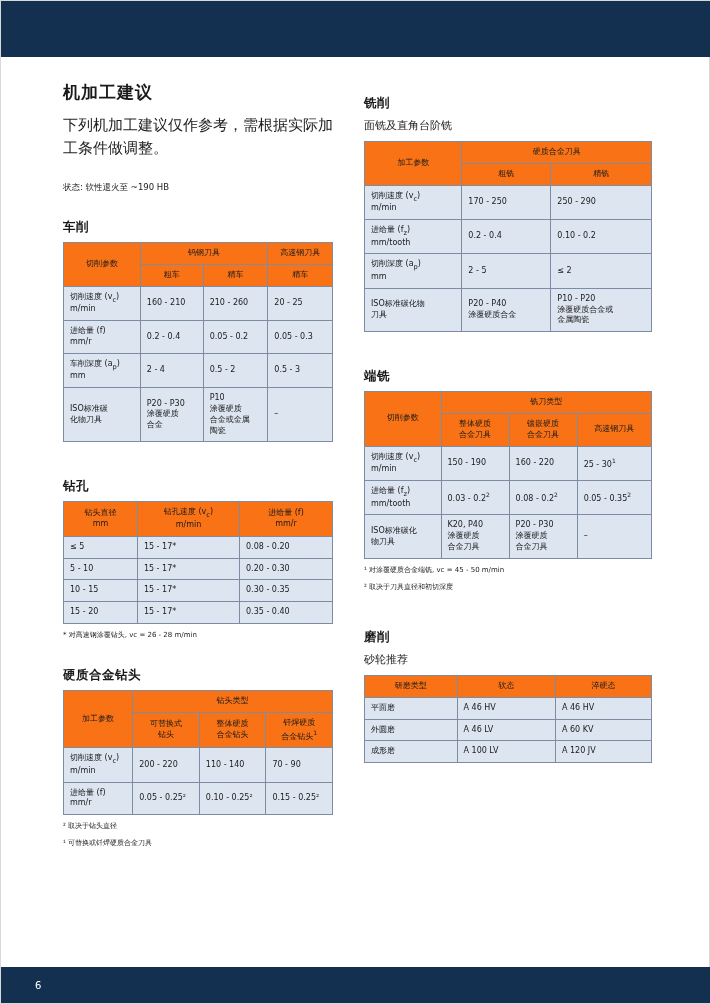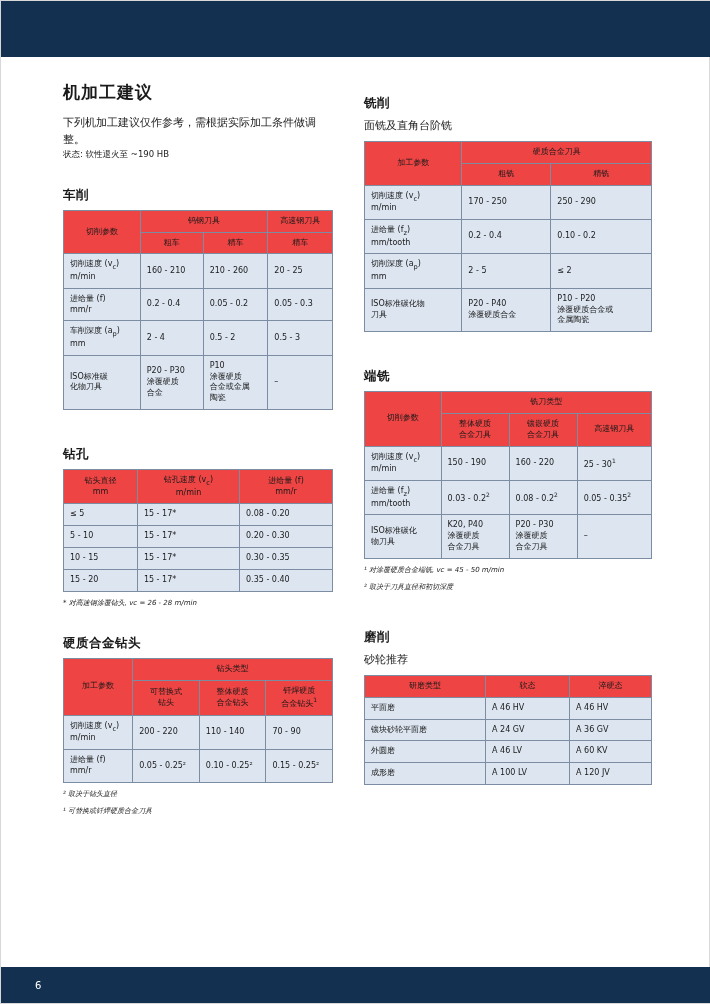--- a/index.html
+++ b/index.html
@@ -35,21 +35,21 @@
   .col-left{
     position:absolute;left:62px;top:24px;width:270px;
   }
   .col-right{
     position:absolute;left:363px;top:38px;width:288px;
   }
   h1.title{
     font-size:17px;font-weight:bold;margin:0 0 10px 0;letter-spacing:1px;
   }
   .intro{
-    font-size:11px;line-height:1.55;margin:0 0 0 0;color:#222;
+    font-size:15px;line-height:1.55;margin:0 0 20px 0;color:#222;
   }
   .state{
     font-size:8.5px;line-height:1.5;margin:0 0 26px 0;color:#222;
   }
   h2.sect{
     font-size:12.5px;font-weight:bold;margin:0 0 6px 0;letter-spacing:.5px;
   }
   h3.sub{
     font-size:11px;font-weight:normal;margin:0 0 8px 0;
   }
@@ -60,32 +60,32 @@
     background:#fff;
   }
   table.t td, table.t th{
     border:1px solid #7c8ca3;
     padding:5px 6px;
     vertical-align:middle;
     font-weight:normal;
     line-height:1.35;
   }
   .hd{
-    background:#ef4444;
+    background:#f97316;
     text-align:center;
     font-size:8px;
   }
   .lbl-sh{
     background:#dce5f0;
     text-align:left;
   }
   .ctr{}
   .lft{text-align:left;}
   .note{
-    font-size:7px;line-height:1.6;margin:6px 0 0 0;color:#222;font-style:italic;
+    font-size:7px;line-height:1.6;margin:6px 0 0 0;color:#222;
   }
   .gap-lg{height:36px;}
   .gap-md{height:26px;}
   sup{font-size:6px;vertical-align:super;}
 </style>
 </head>
 <body>
 
 <div class="page">
 
@@ -298,25 +298,20 @@
           <td class="hd">研磨类型</td>
           <td class="hd">软态</td>
           <td class="hd">淬硬态</td>
         </tr>
         <tr>
           <td class="lft lbl-sh">平面磨</td>
           <td class="ctr lbl-sh">A 46 HV</td>
           <td class="ctr lbl-sh">A 46 HV</td>
         </tr>
         <tr>
-          <td class="lft lbl-sh">镶块砂轮平面磨</td>
-          <td class="ctr lbl-sh">A 24 GV</td>
-          <td class="ctr lbl-sh">A 36 GV</td>
-        </tr>
-        <tr>
           <td class="lft lbl-sh">外圆磨</td>
           <td class="ctr lbl-sh">A 46 LV</td>
           <td class="ctr lbl-sh">A 60 KV</td>
         </tr>
         <tr>
           <td class="lft lbl-sh">成形磨</td>
           <td class="ctr lbl-sh">A 100 LV</td>
           <td class="ctr lbl-sh">A 120 JV</td>
         </tr>
       </tbody>

